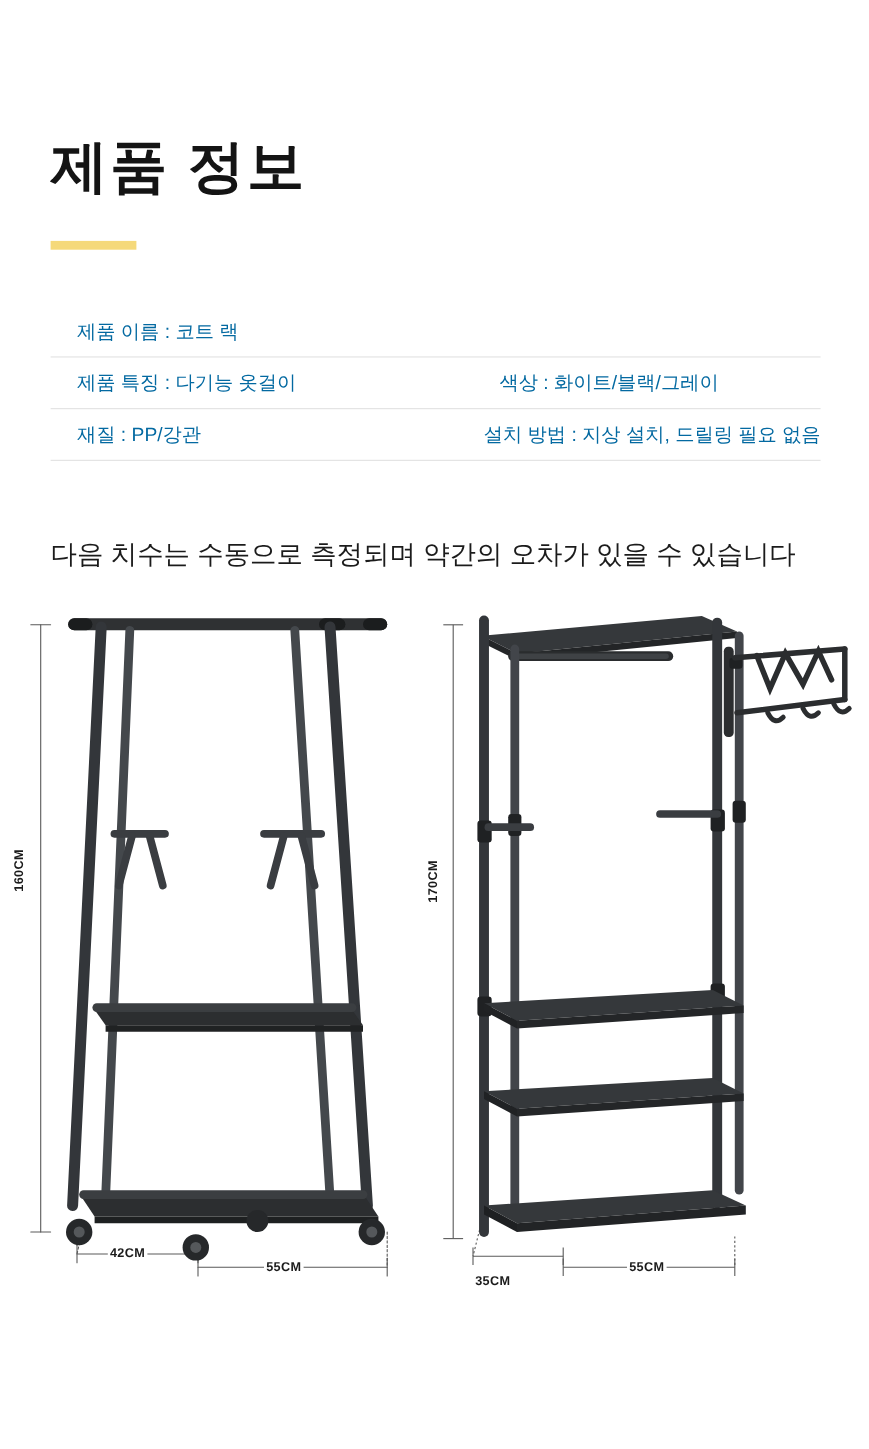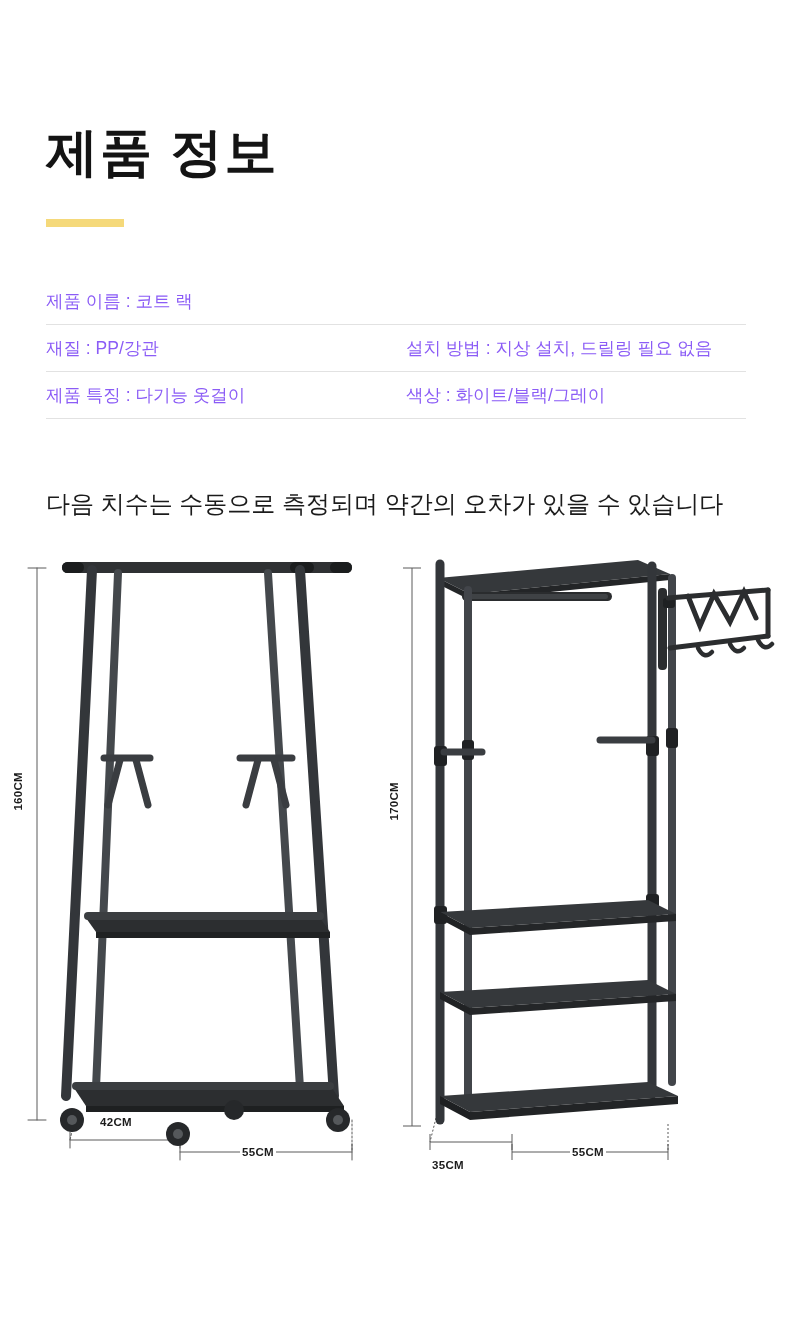--- a/index.html
+++ b/index.html
@@ -49,22 +49,23 @@
     width: 700px;
   }
   .spec-row {
     display: flex;
     border-bottom: 1px solid #e2e2e2;
     height: 46px;
     align-items: center;
   }
   .spec-cell {
     font-size: 17.5px;
-    color: #8b5cf6;
+    color: #0369a1;
     white-space: nowrap;
+    margin-left: 24px;
   }
   .spec-cell.left {
     width: 360px;
   }
   .spec-cell.right {
     flex: 1;
   }
   .spec-note {
     position: absolute;
     left: 46px;
@@ -104,26 +105,26 @@
 <div class="page">
 
   <div class="heading">제품 정보</div>
   <div class="heading-underline"></div>
 
   <div class="spec-table">
     <div class="spec-row">
       <div class="spec-cell left">제품 이름 : 코트 랙</div>
     </div>
     <div class="spec-row">
+      <div class="spec-cell left">제품 특징 : 다기능 옷걸이</div>
+      <div class="spec-cell right">색상 : 화이트/블랙/그레이</div>
+    </div>
+    <div class="spec-row">
       <div class="spec-cell left">재질 : PP/강관</div>
       <div class="spec-cell right">설치 방법 : 지상 설치, 드릴링 필요 없음</div>
-    </div>
-    <div class="spec-row">
-      <div class="spec-cell left">제품 특징 : 다기능 옷걸이</div>
-      <div class="spec-cell right">색상 : 화이트/블랙/그레이</div>
     </div>
   </div>
   <div class="spec-note">다음 치수는 수동으로 측정되며 약간의 오차가 있을 수 있습니다</div>
 
   <div class="diagram">
 
     <svg width="400" height="660" viewBox="0 0 400 660" style="position:absolute;left:0;top:0;">
       <g stroke="#2f3133" fill="none" stroke-linecap="round">
 
         <g stroke="#5a5a5a" stroke-width="1">
@@ -190,21 +191,21 @@
         <circle cx="72" cy="580" r="5" fill="#55585b"></circle>
         <circle cx="178" cy="594" r="12" fill="#26282a"></circle>
         <circle cx="178" cy="594" r="5" fill="#55585b"></circle>
         <circle cx="234" cy="570" r="10" fill="#26282a"></circle>
         <circle cx="338" cy="580" r="12" fill="#26282a"></circle>
         <circle cx="338" cy="580" r="5" fill="#55585b"></circle>
       </g>
     </svg>
 
     <div class="dim-label vertical" style="left:12px; top:230px;">160CM</div>
-    <div class="dim-label" style="left:98px; top:576px;">42CM</div>
+    <div class="dim-label" style="left:98px; top:594px;">42CM</div>
     <div class="dim-label" style="left:240px; top:606px;">55CM</div>
 
     <svg width="390" height="660" viewBox="0 0 390 660" style="position:absolute;left:400px;top:0;">
       <g stroke="#5a5a5a" stroke-width="1" fill="none">
 
         <line x1="12" y1="28" x2="12" y2="586"></line>
         <line x1="3" y1="28" x2="21" y2="28"></line>
         <line x1="3" y1="586" x2="21" y2="586"></line>
 
         <line x1="30" y1="602" x2="112" y2="602"></line>

